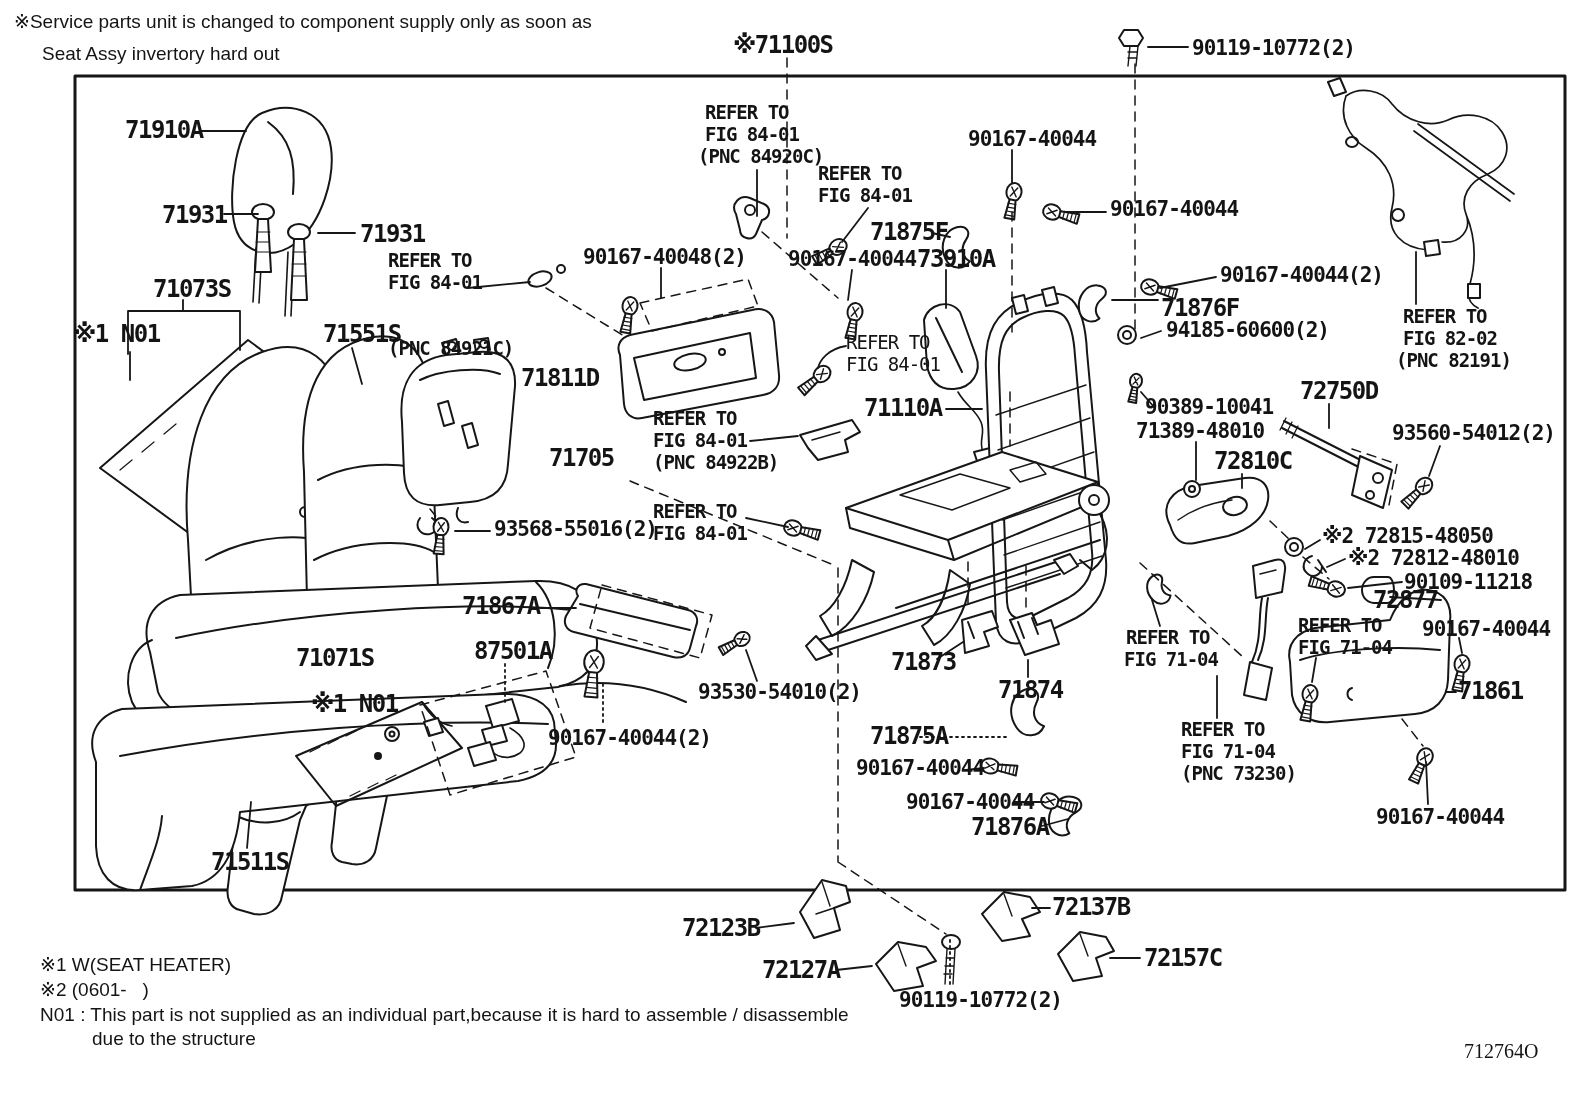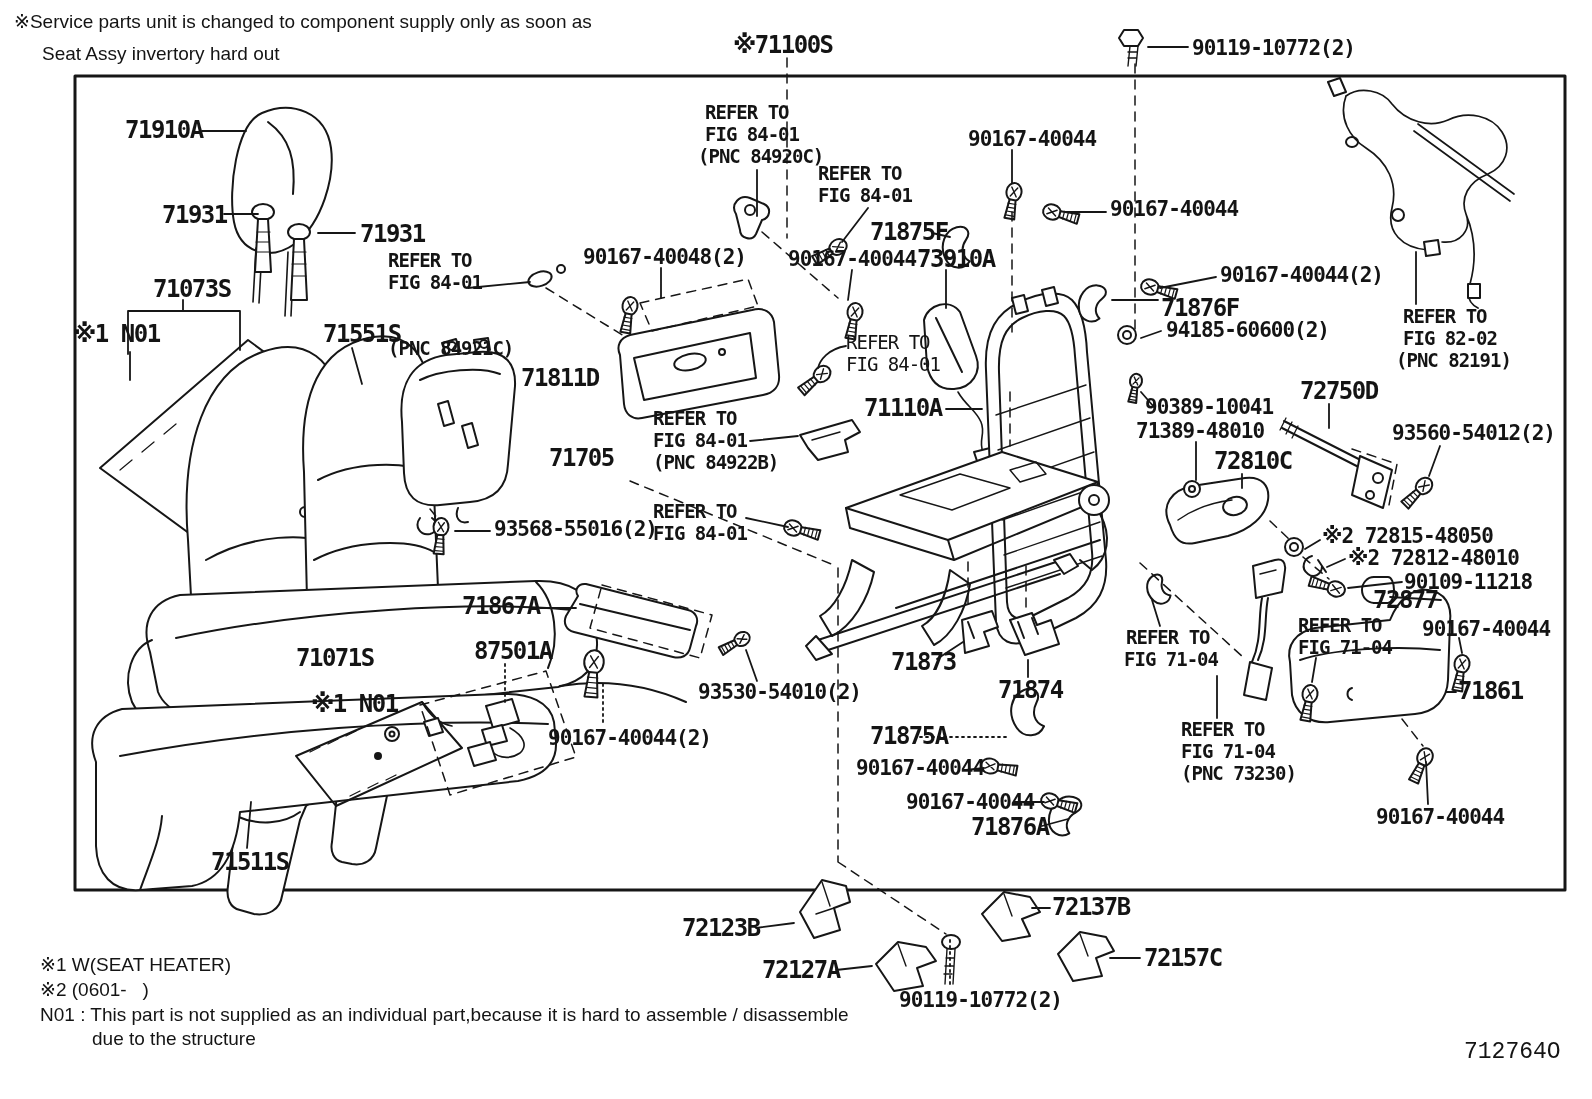--- a/index.html
+++ b/index.html
@@ -6,21 +6,21 @@
   .stage{position:relative;width:1592px;height:1099px;background:#ffffff;overflow:hidden;
          font-family:"DejaVu Sans Mono","DejaVu Sans",monospace;color:#141414;}
   svg.art{position:absolute;left:0;top:0;}
   svg.art *{vector-effect:non-scaling-stroke;}
   .label{position:absolute;white-space:pre;line-height:1.04;color:#141414;}
   .pn{font-weight:700;font-size:21px;letter-spacing:-1px;}
   .pn-lg{font-weight:700;font-size:24px;letter-spacing:-1.5px;}
   .ref{font-weight:700;font-size:19px;letter-spacing:-1px;}
   .ref-thin{font-weight:400;font-size:19px;letter-spacing:-1px;}
   .note{font-family:"Liberation Sans","DejaVu Sans",sans-serif;font-weight:400;font-size:19px;letter-spacing:0;}
-  .docid{font-family:Liberation Mono, monospace;font-weight:400;font-size:23px;}
+  .docid{font-family:Liberation Serif, serif;font-weight:400;font-size:20px;}
 </style>
 </head>
 <body>
 
 <div class="stage">
 
 <svg class="art" width="1592" height="1099" viewBox="0 0 1592 1099" fill="none" stroke="#161616" stroke-width="2" stroke-linecap="round" stroke-linejoin="round">
 
   <defs>
     <g id="scr">

